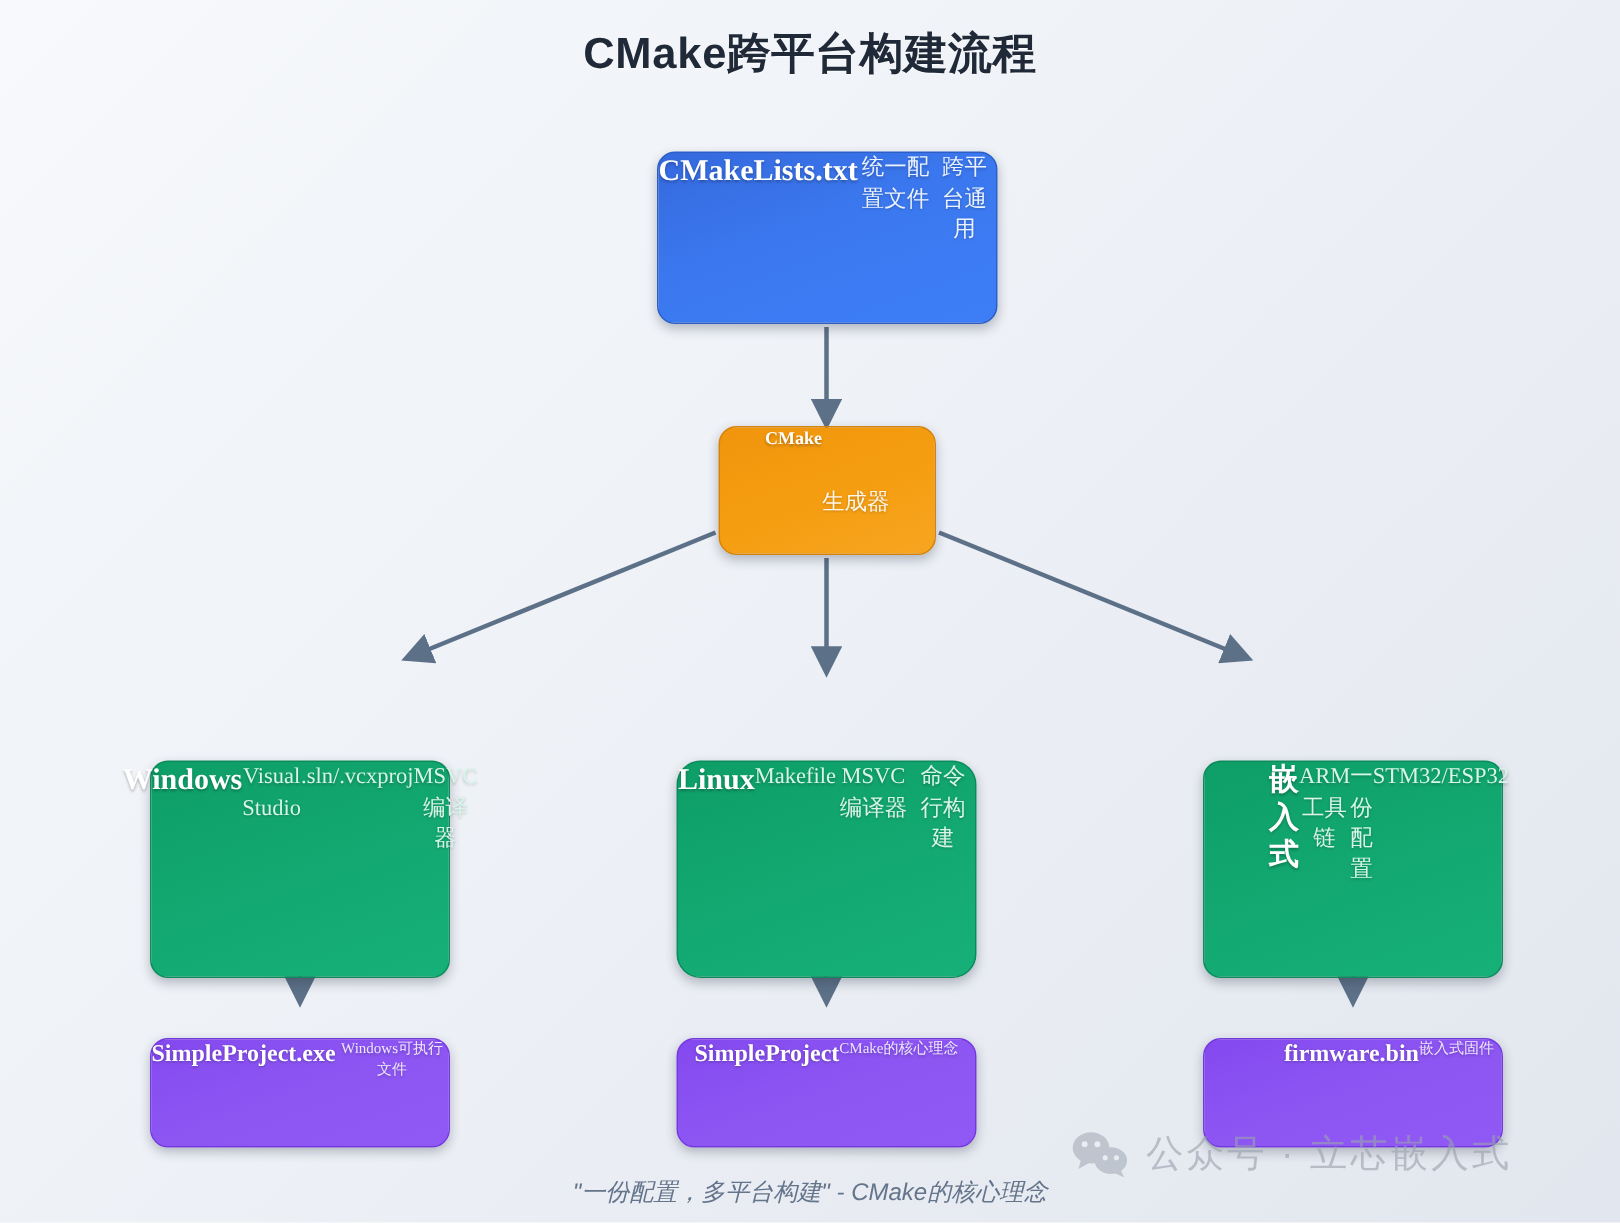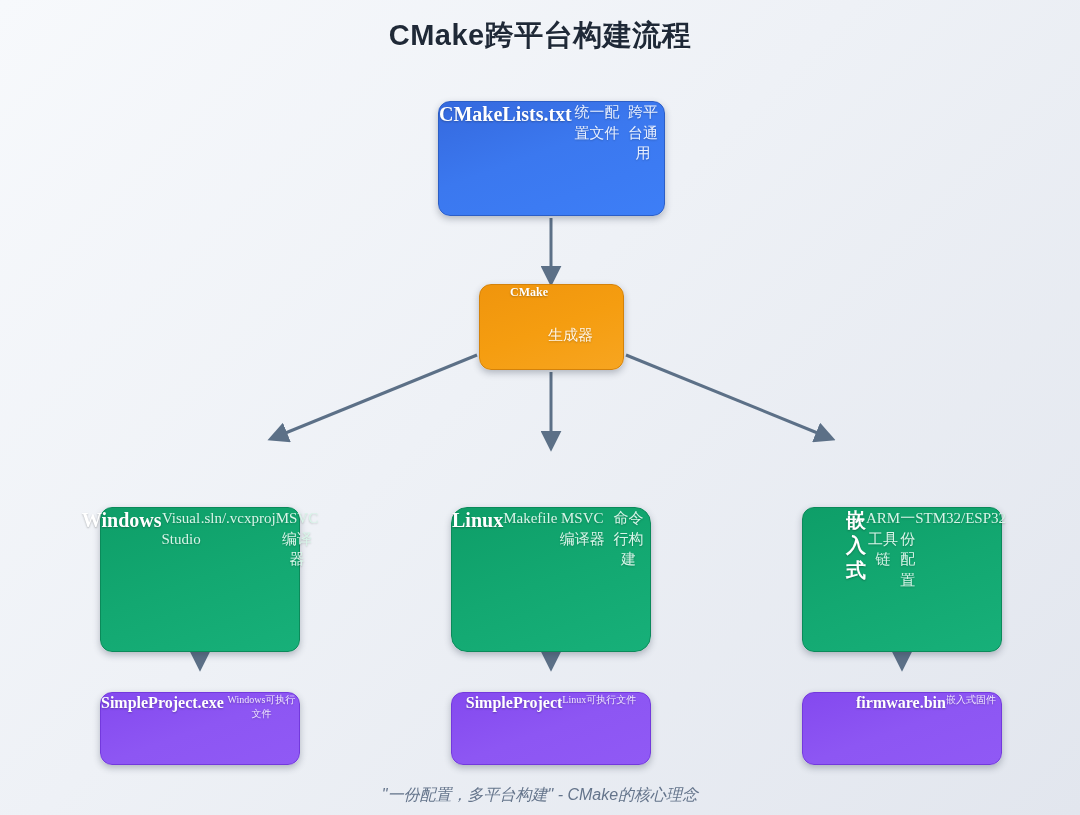--- a/index.html
+++ b/index.html
@@ -195,24 +195,37 @@
     <div class="n-sub">STM32/ESP32</div>
   </div>
 
   <div class="node node-purple p1">
     <div class="n-title">SimpleProject.exe</div>
     <div class="n-sub">Windows可执行文件</div>
   </div>
 
   <div class="node node-purple p2">
     <div class="n-title">SimpleProject</div>
-    <div class="n-sub">Linux可执行文件</div>
+    <div class="n-sub">CMake的核心理念</div>
   </div>
 
   <div class="node node-purple p3">
     <div class="n-title">firmware.bin</div>
     <div class="n-sub">嵌入式固件</div>
   </div>
 
   <div class="caption">"一份配置，多平台构建" - CMake的核心理念</div>
 
+  <div class="watermark">
+    <svg class="wechat-icon" viewBox="0 0 44 34">
+      <ellipse cx="16" cy="13" rx="13" ry="11" fill="#a8b0ba"></ellipse>
+      <path d="M9 21 L7 28 L14 24 Z" fill="#a8b0ba"></path>
+      <circle cx="11.5" cy="10.5" r="2.1" fill="#eceff3"></circle>
+      <circle cx="20.5" cy="10.5" r="2.1" fill="#eceff3"></circle>
+      <ellipse cx="30" cy="22" rx="11.5" ry="9.5" fill="#a8b0ba"></ellipse>
+      <path d="M37 28.5 L39.5 34 L33 31 Z" fill="#a8b0ba"></path>
+      <circle cx="26" cy="20" r="1.8" fill="#eceff3"></circle>
+      <circle cx="34" cy="20" r="1.8" fill="#eceff3"></circle>
+    </svg>
+    <span class="wm-text">公众号 · 立芯嵌入式</span>
+  </div>
 
 </div>
 
 </body></html>

